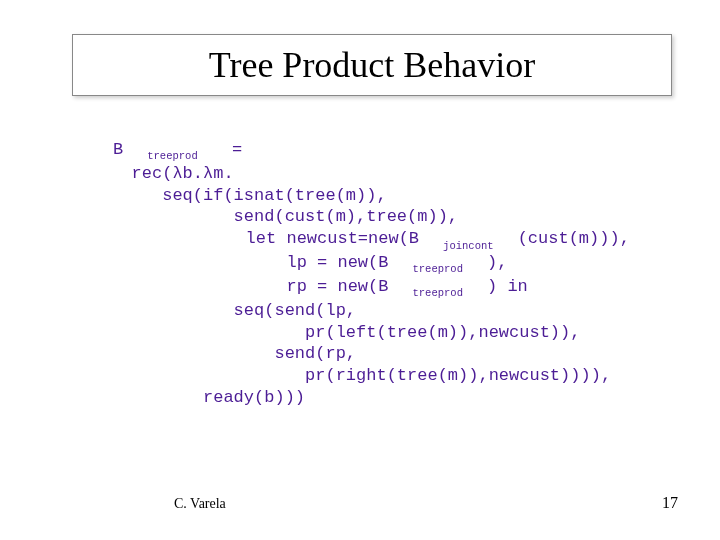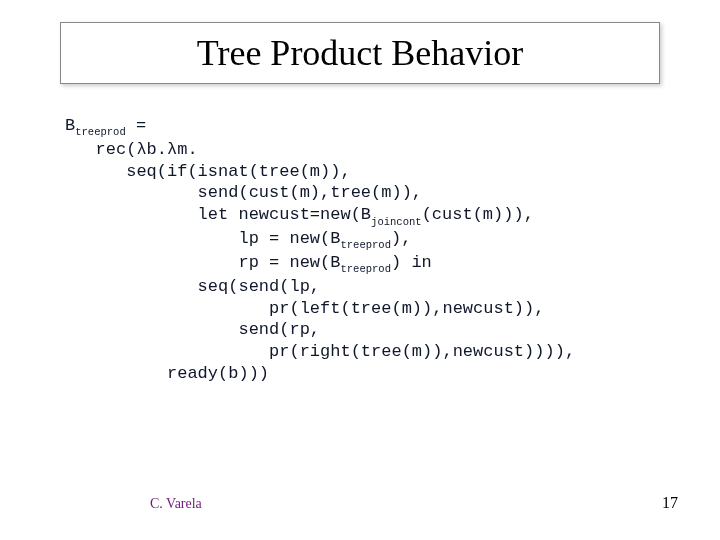--- a/index.html
+++ b/index.html
@@ -1,15 +1,15 @@
 <!DOCTYPE html>
 <html><head>
 <meta charset="utf-8">
 <style>
-  * { margin: 0; padding: 0; box-sizing: border-box; }
+  * { margin: 0; padding: 12px; box-sizing: border-box; }
   body {
     width: 720px;
     height: 540px;
     background: #ffffff;
     position: relative;
     font-family: "Times New Roman", Times, serif;
   }
   .title-box {
     position: absolute;
     top: 22px;
@@ -26,35 +26,35 @@
     font-size: 36px;
     color: #000;
   }
   .code-block {
     position: absolute;
     top: 115px;
     left: 65px;
     font-family: "Courier New", Courier, monospace;
     font-size: 17px;
     line-height: 1.28;
-    color: #0f172a;
+    color: #4c1d95;
     white-space: pre;
   }
   .sub {
     font-size: 0.62em;
     vertical-align: sub;
     position: relative;
     top: 0.1em;
   }
   .author {
     position: absolute;
     left: 150px;
     bottom: 28px;
     font-size: 14px;
-    color: #701a75;
+    color: #000000;
   }
   .pagenum {
     position: absolute;
     right: 42px;
     bottom: 28px;
     font-size: 16px;
     color: #000;
   }
 </style>
 </head>

